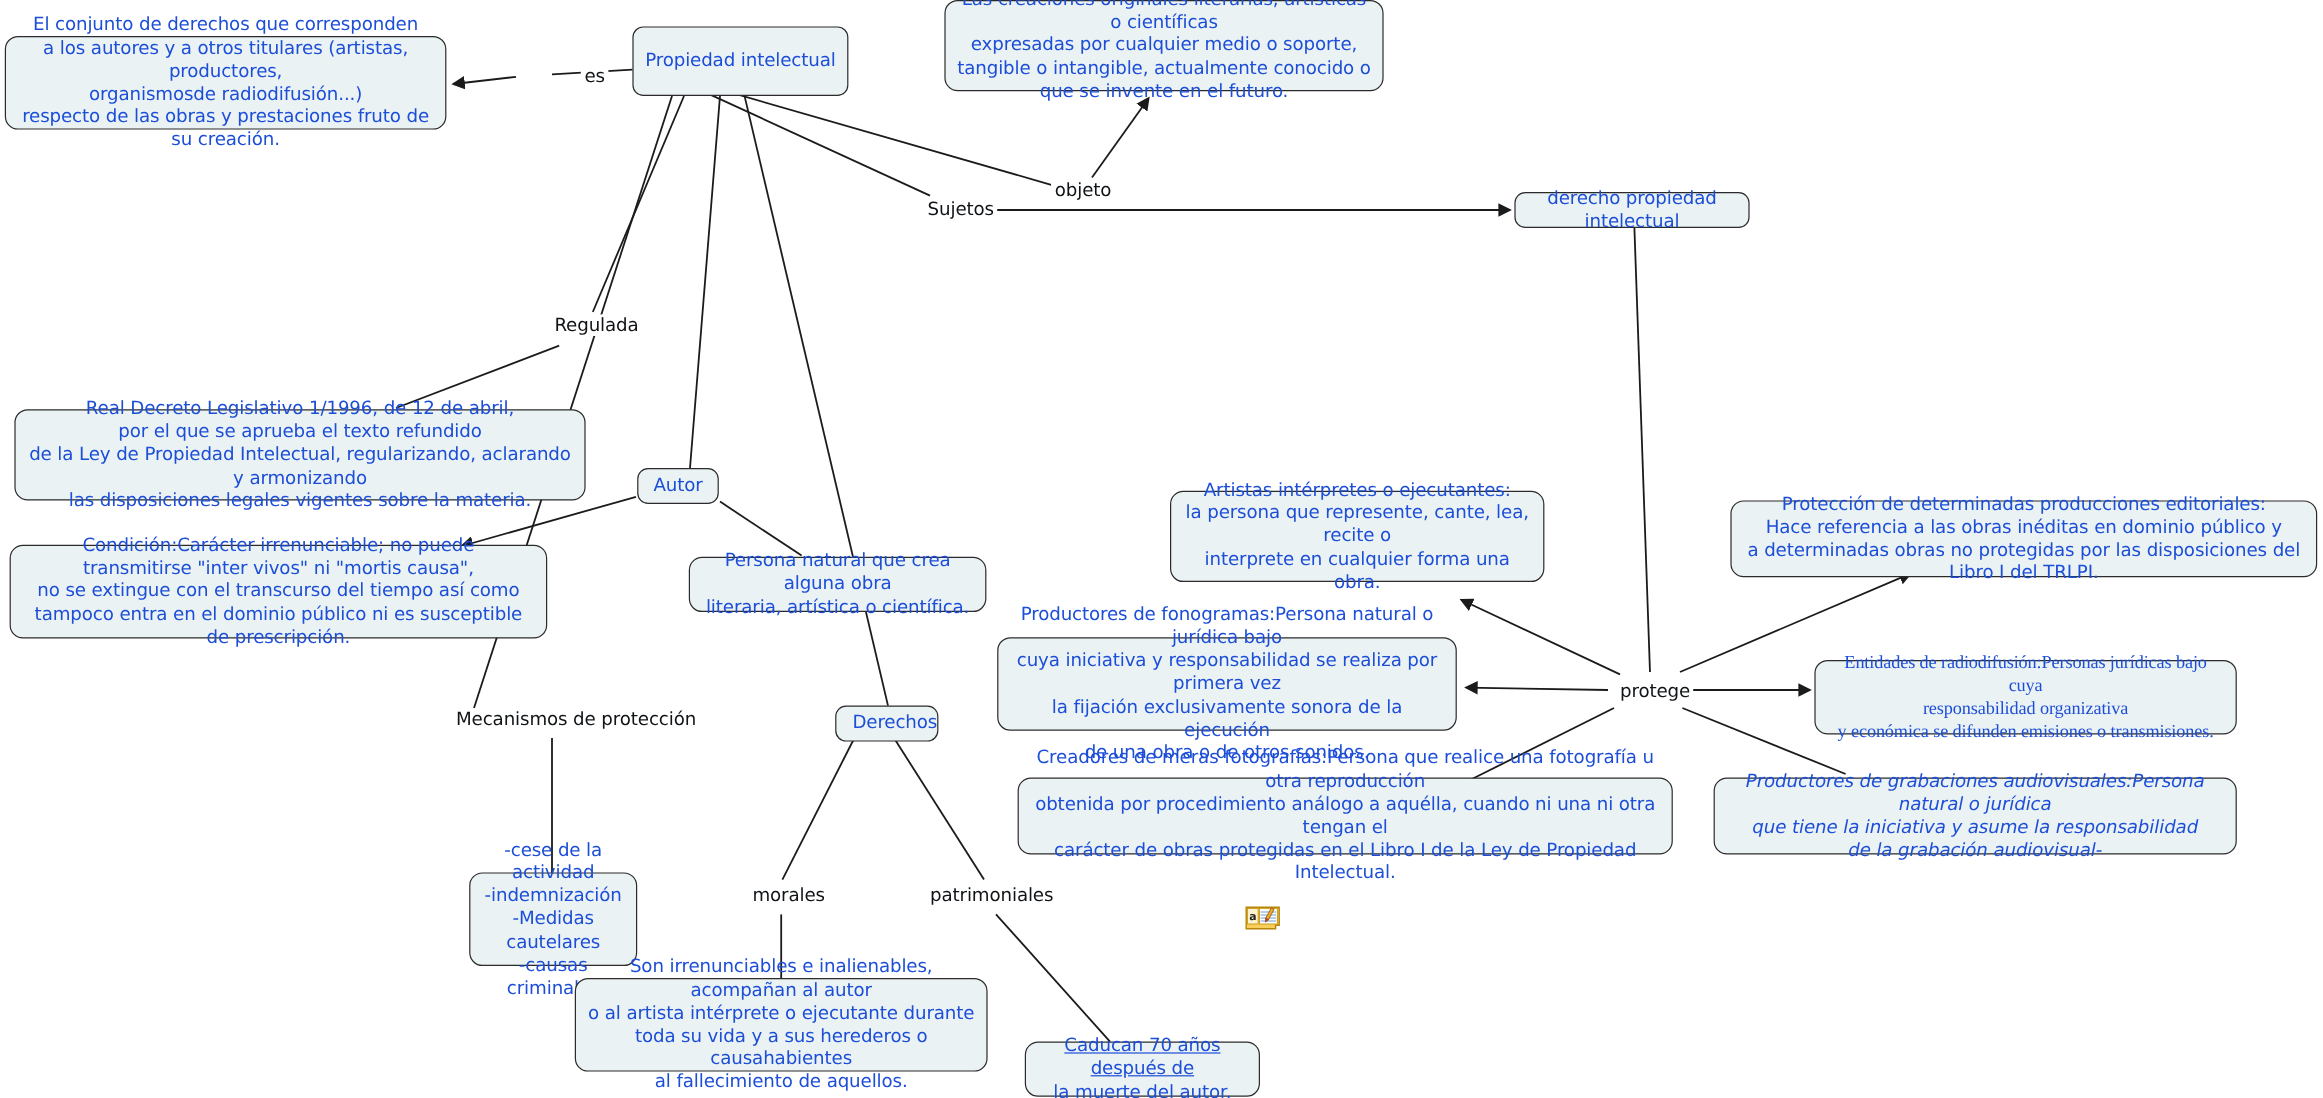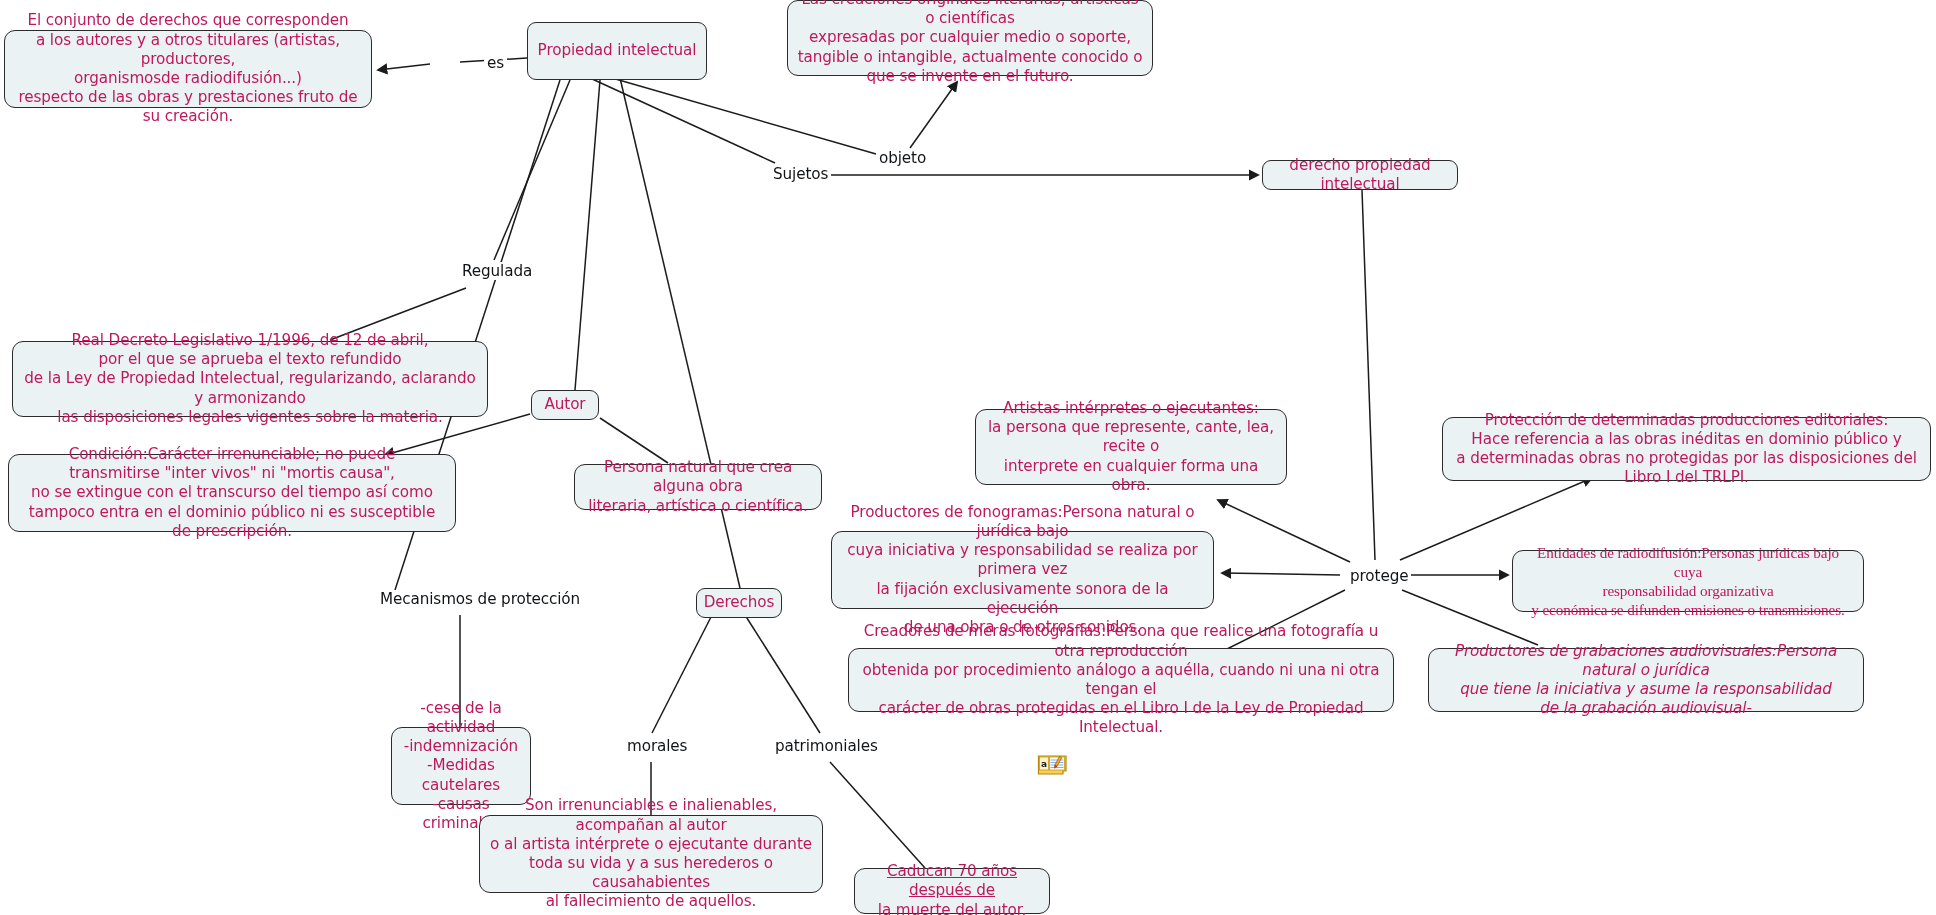--- a/index.html
+++ b/index.html
@@ -31,21 +31,21 @@
     box-sizing: border-box;
     background: #eaf2f4;
     border: 1.3px solid #2b2b2b;
     border-radius: 11px;
     display: flex;
     align-items: center;
     justify-content: center;
     text-align: center;
     font-size: 15.2px;
     line-height: 1.265;
-    color: #be185d;
+    color: #1d4ed8;
     padding: 4px 9px;
     white-space: pre-line;
     letter-spacing: -0.1px;
   }
   .node.small {
     border-radius: 9px;
     padding: 3px 0;
   }
   .link-label {
     position: absolute;
@@ -160,21 +160,21 @@
 
   <div class="node small" style="left:531px; top:390px; width:68px; height:30px;">
     <span>Autor</span>
   </div>
 
   <div class="node" style="left:574px; top:464px; width:248px; height:46px;">
     <span>Persona natural que crea alguna obra
 literaria, artística o científica.</span>
   </div>
 
-  <div class="node small" style="left:696px; top:588px; width:86px; height:30px;">
+  <div class="node small" style="left:696px; top:588px; width:86px; height:30px;justify-content:flex-end;">
     <span>Derechos</span>
   </div>
 
   <div class="node" style="left:391px; top:727px; width:140px; height:78px;">
     <span>-cese de la actividad
 -indemnización
 -Medidas cautelares
 -causas criminales</span>
   </div>
 

